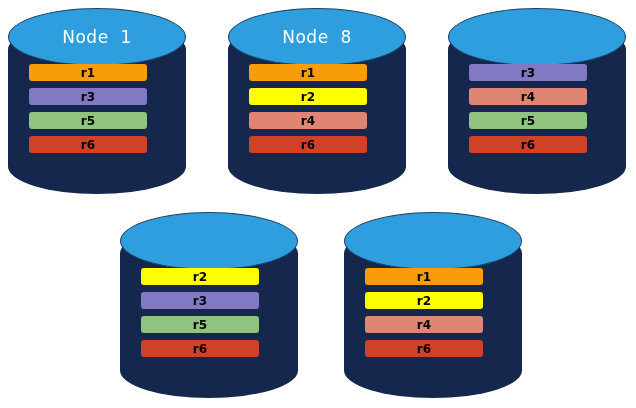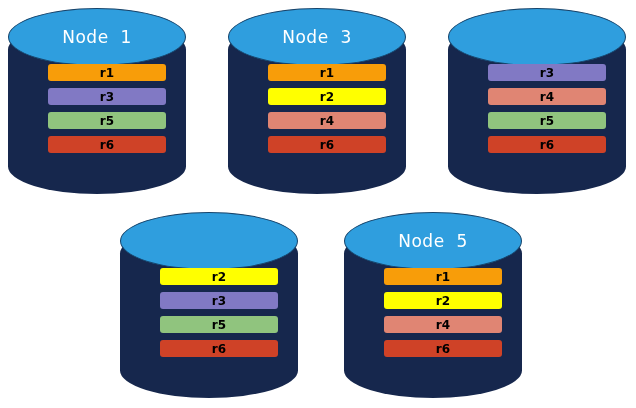--- a/index.html
+++ b/index.html
@@ -59,21 +59,21 @@
     color: #ffffff;
     font-size: 17px;
     letter-spacing: 0.5px;
     white-space: pre;
     user-select: none;
   }
 
   
   .replicas {
     position: absolute;
-    left: 40px;
+    left: 21px;
     top: 56px;
     width: 118px;
     display: flex;
     flex-direction: column;
     gap: 7px;
   }
   .replica {
     height: 17px;
     border-radius: 3px;
     display: flex;
@@ -97,21 +97,21 @@
       <div class="replicas">
         <div class="replica" style="background: rgb(248, 157, 9);">r1</div>
         <div class="replica" style="background: rgb(129, 121, 196);">r3</div>
         <div class="replica" style="background: rgb(144, 196, 126);">r5</div>
         <div class="replica" style="background: rgb(207, 66, 39);">r6</div>
       </div>
     </div>
     <div class="node" style="left: 228px; top: 8px;">
       <div class="node-body"></div>
       <div class="node-top"></div>
-      <div class="node-title">Node  3</div>
+      <div class="node-title">Node  8</div>
       <div class="replicas">
         <div class="replica" style="background: rgb(248, 157, 9);">r1</div>
         <div class="replica" style="background: rgb(255, 255, 0);">r2</div>
         <div class="replica" style="background: rgb(224, 133, 115);">r4</div>
         <div class="replica" style="background: rgb(207, 66, 39);">r6</div>
       </div>
     </div>
     <div class="node" style="left: 448px; top: 8px;">
       <div class="node-body"></div>
       <div class="node-top"></div>
@@ -128,21 +128,20 @@
       <div class="replicas">
         <div class="replica" style="background: rgb(255, 255, 0);">r2</div>
         <div class="replica" style="background: rgb(129, 121, 196);">r3</div>
         <div class="replica" style="background: rgb(144, 196, 126);">r5</div>
         <div class="replica" style="background: rgb(207, 66, 39);">r6</div>
       </div>
     </div>
     <div class="node" style="left: 344px; top: 212px;">
       <div class="node-body"></div>
       <div class="node-top"></div>
-      <div class="node-title">Node  5</div>
       <div class="replicas">
         <div class="replica" style="background: rgb(248, 157, 9);">r1</div>
         <div class="replica" style="background: rgb(255, 255, 0);">r2</div>
         <div class="replica" style="background: rgb(224, 133, 115);">r4</div>
         <div class="replica" style="background: rgb(207, 66, 39);">r6</div>
       </div>
     </div>
   </div>
 
 </body></html>

